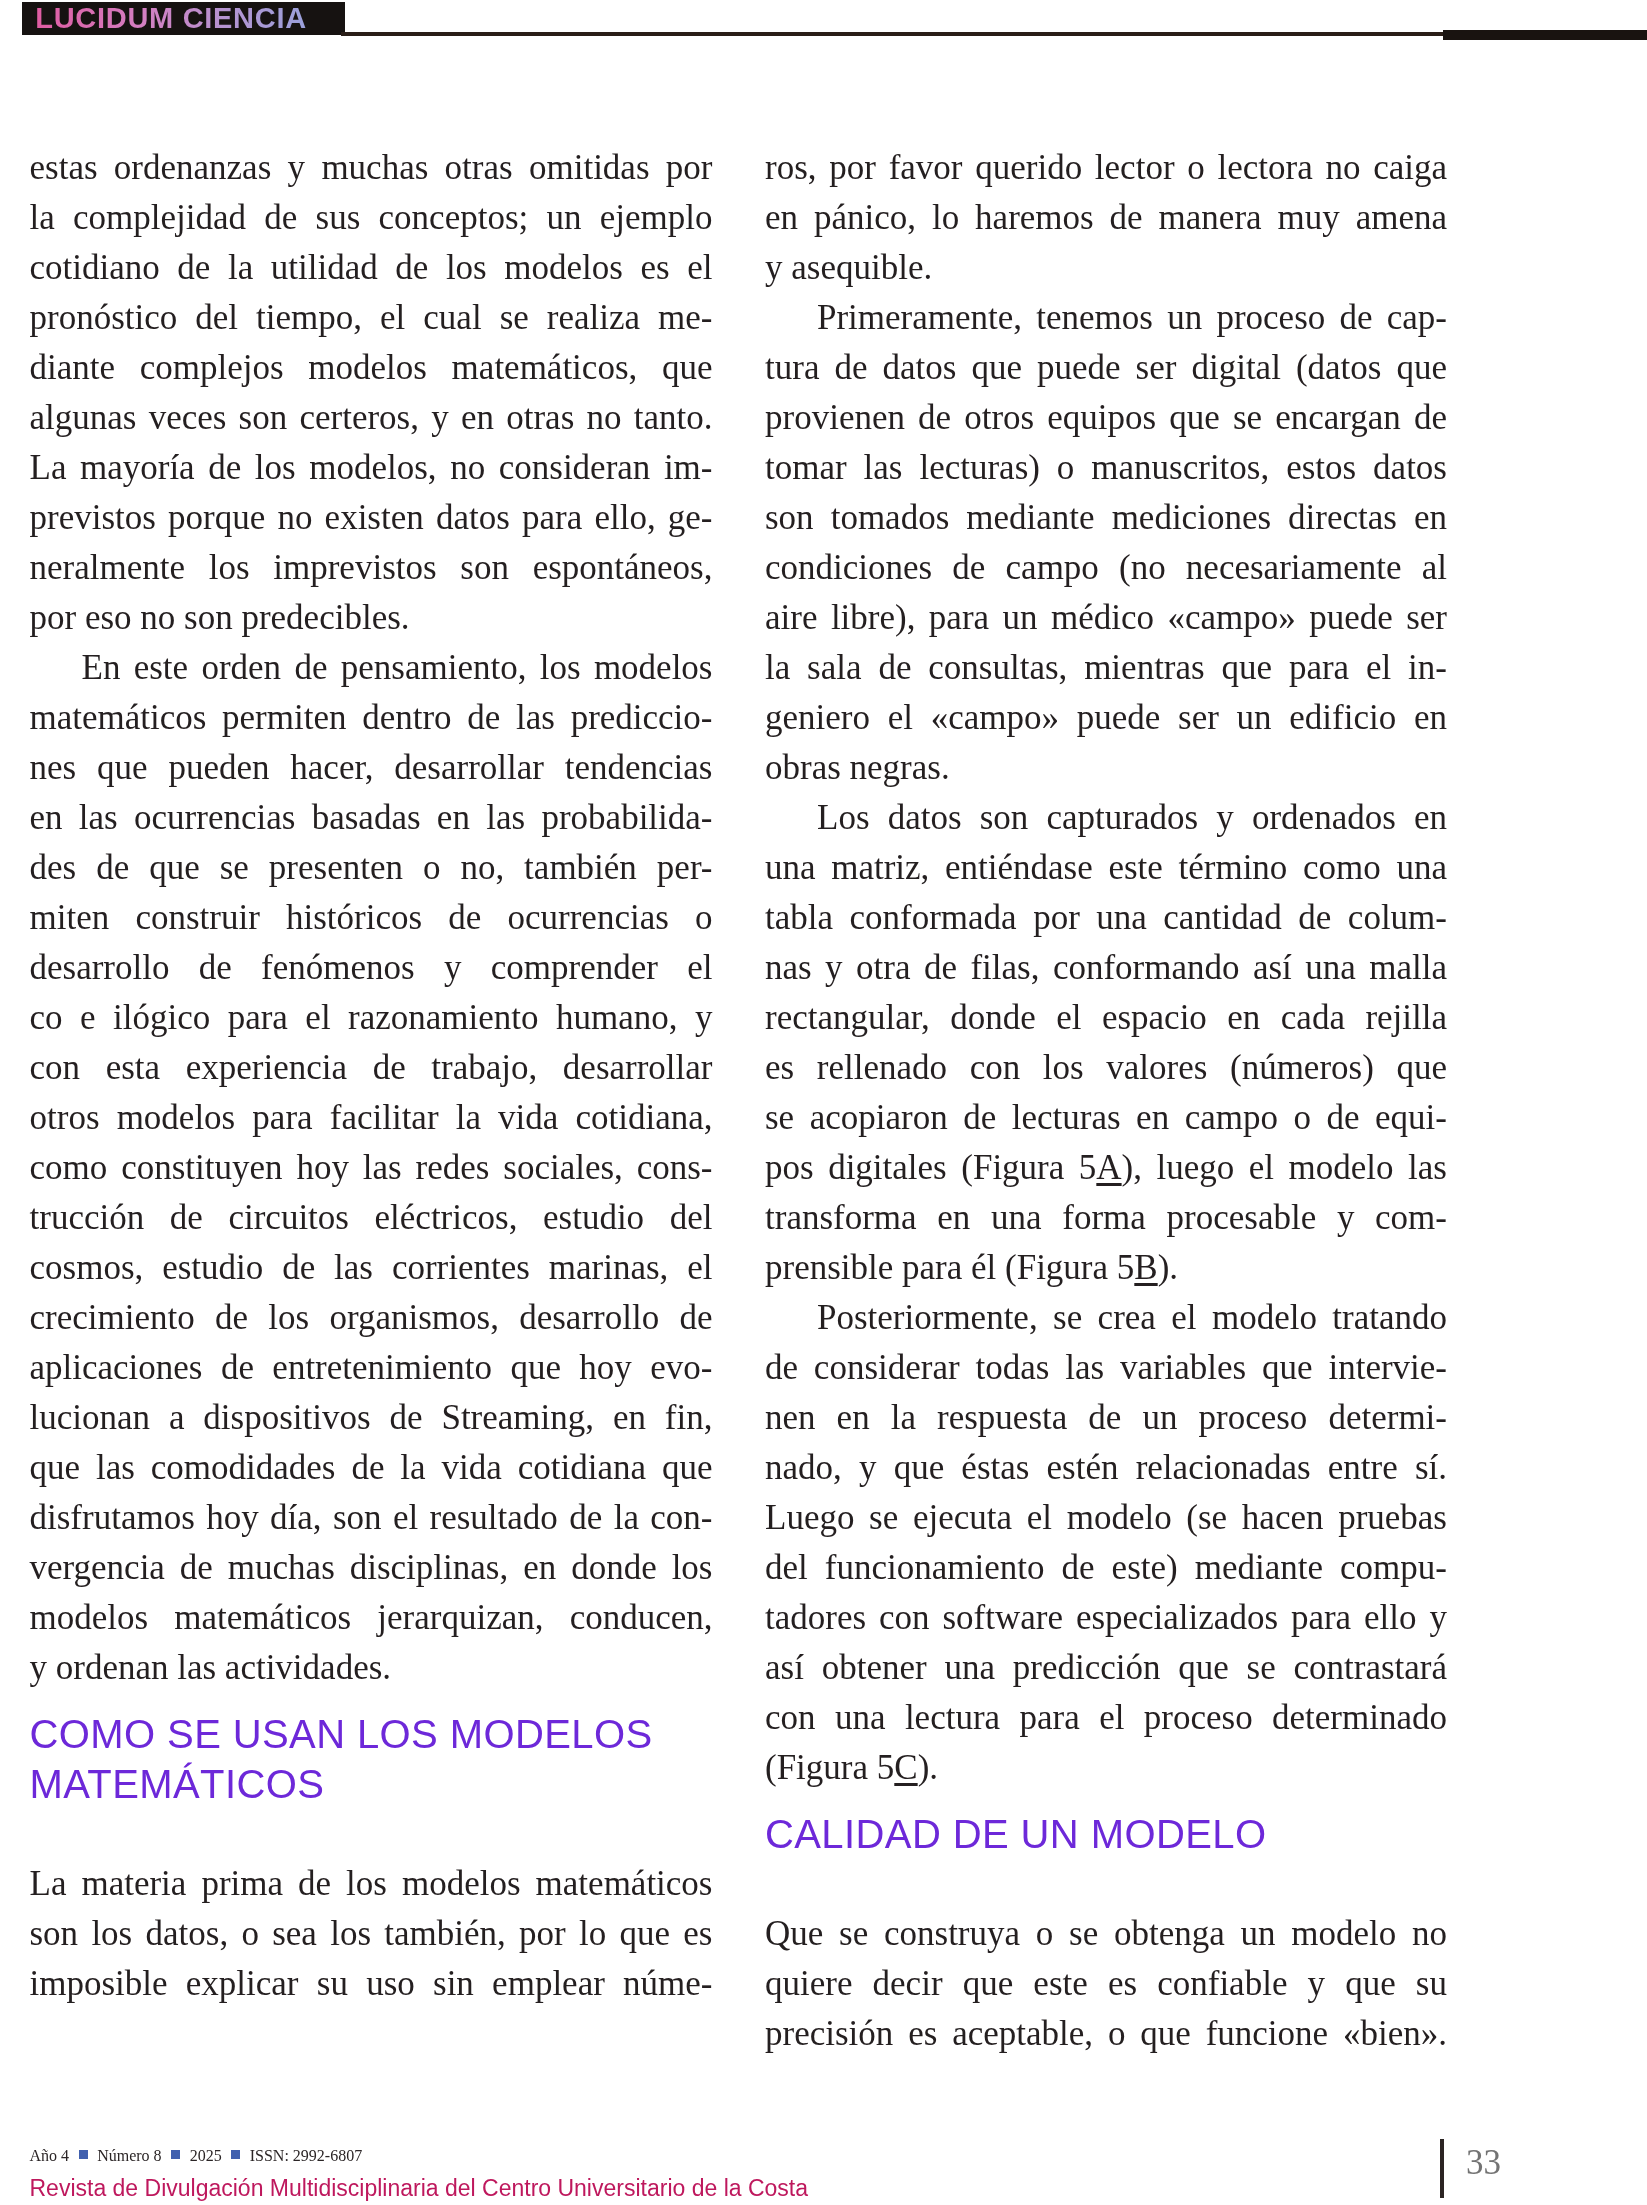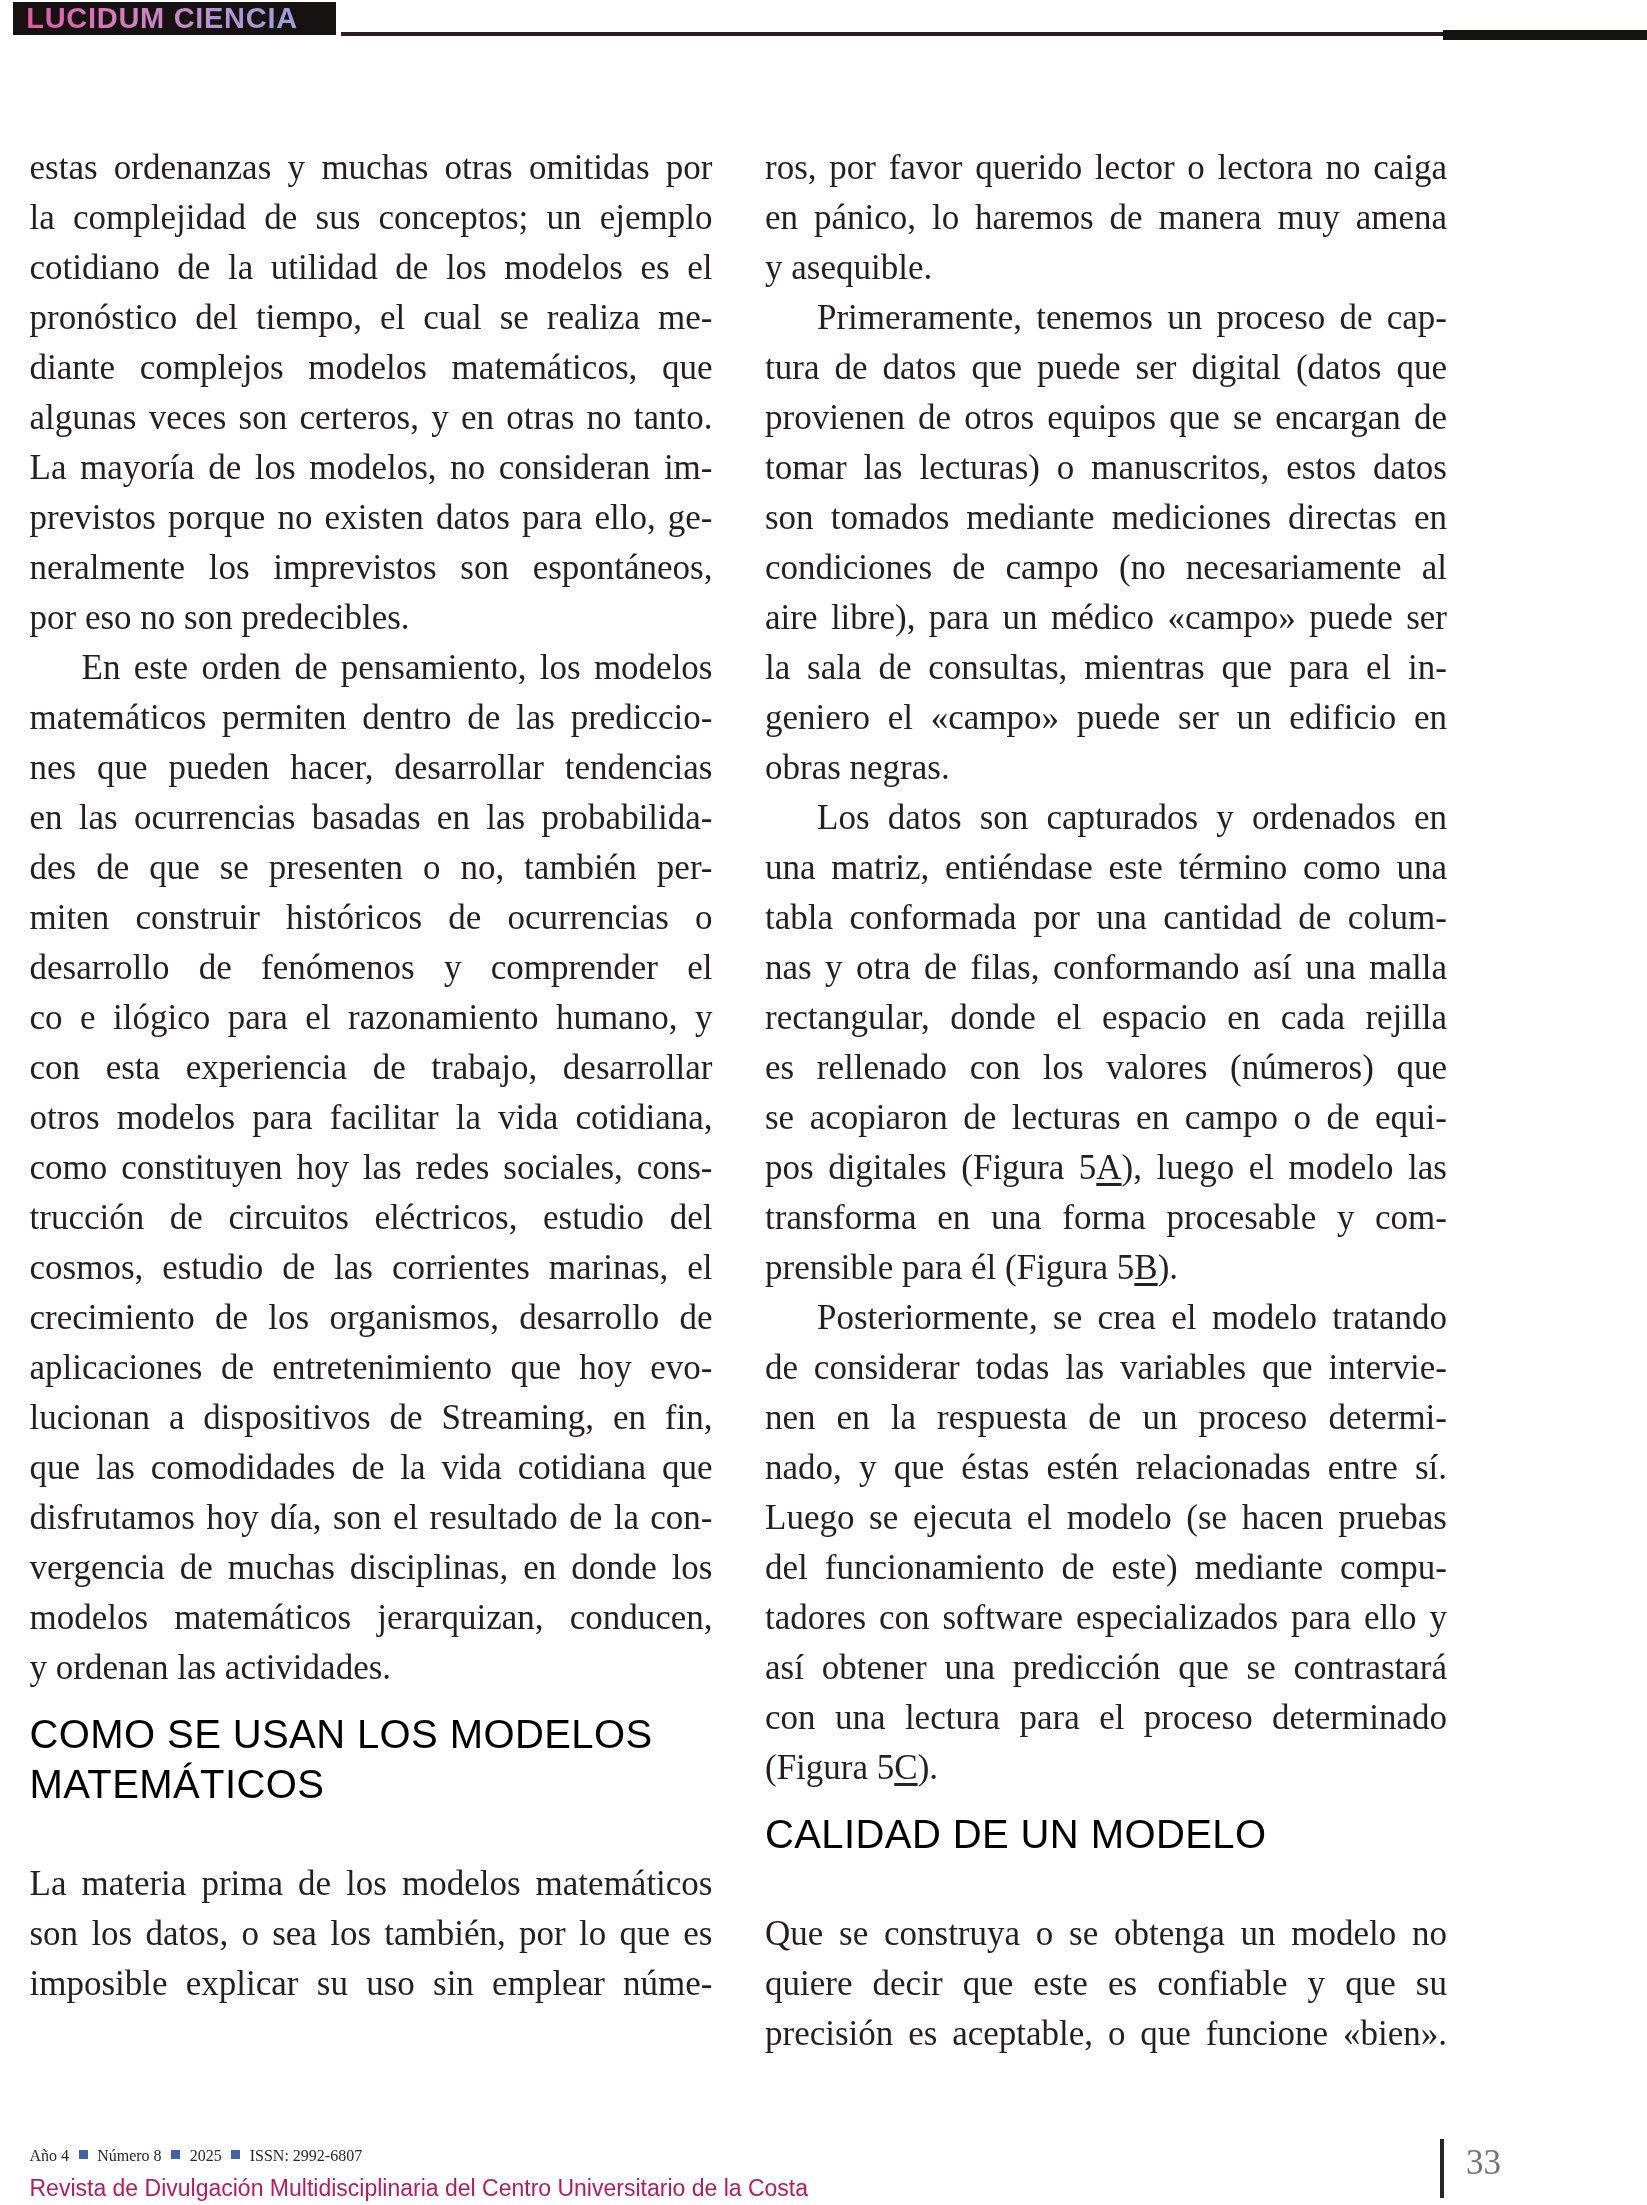--- a/index.html
+++ b/index.html
@@ -8,21 +8,21 @@
     width:1648px;
     height:2205px;
     background:#ffffff;
     overflow:hidden;
     font-family:"Liberation Serif", serif;
     color:#241f20;
   }
   
   .masthead-box{
     position:absolute;
-    left:13px; top:2.2px;
+    left:22px; top:2.2px;
     width:323px; height:33px;
     background:#161211;
     display:flex; align-items:center;
     padding-left:13.3px;
     box-sizing:border-box;
   }
   .masthead-text{
     font-family:"Liberation Sans", sans-serif;
     font-weight:700;
     font-size:29px;
@@ -65,21 +65,21 @@
     text-align-last:justify;
     white-space:normal;
   }
   .t-line.end{text-align-last:left;}
   .t-line.indent{text-indent:52px;}
   .heading{
     font-family:"Liberation Sans", sans-serif;
     font-size:40px;
     line-height:50px;
     letter-spacing:0.4px;
-    color:#000000;
+    color:#6d28d9;
     margin-top:16px;
   }
   .after-heading{margin-top:50px;}
   u{text-underline-offset:3.7px;}
   
   .footer-meta{
     position:absolute;
     left:29.5px; top:2141px;
     font-family:Liberation Serif, serif;
     font-size:16px;

